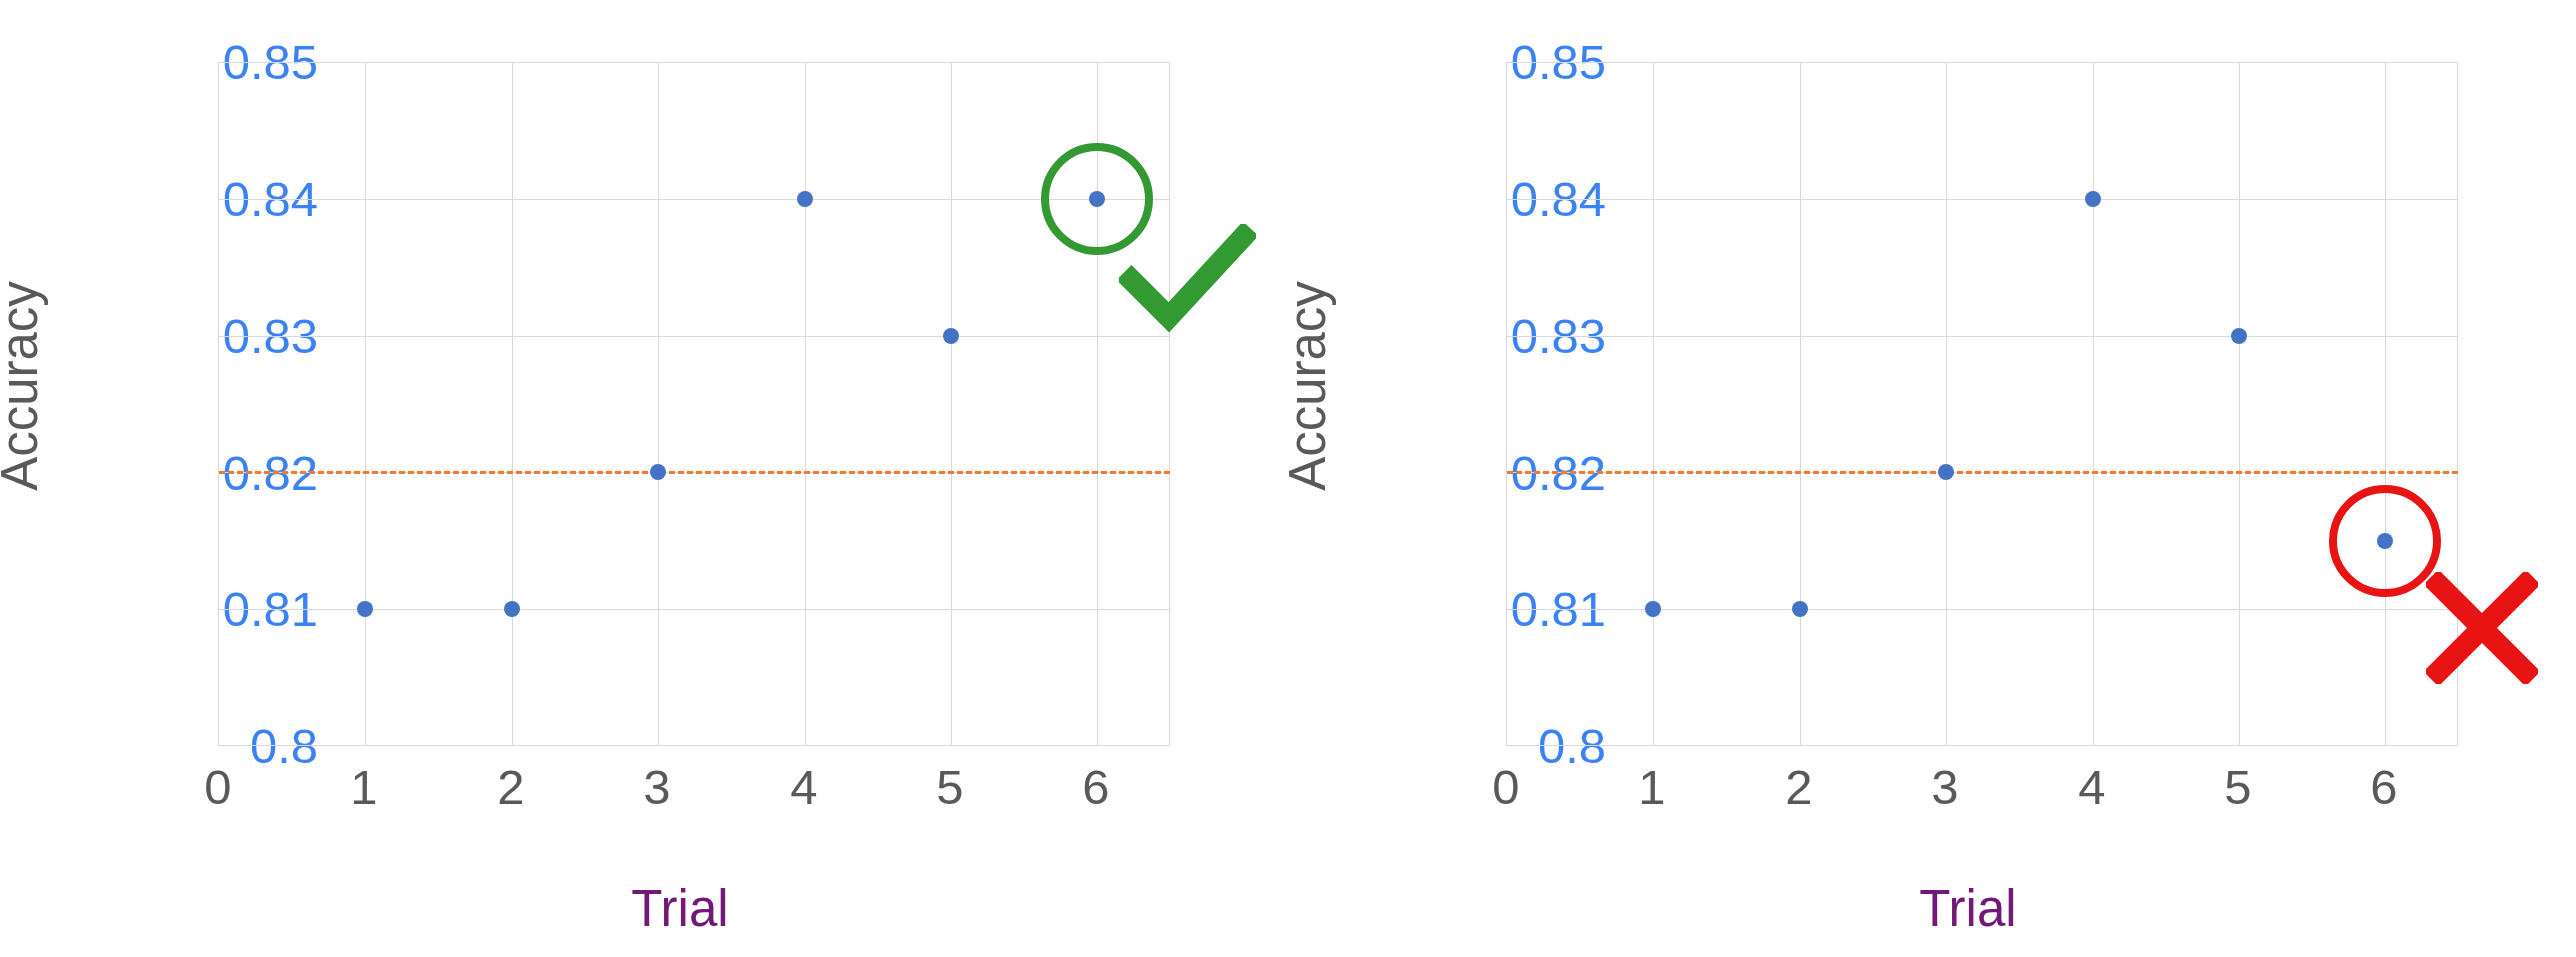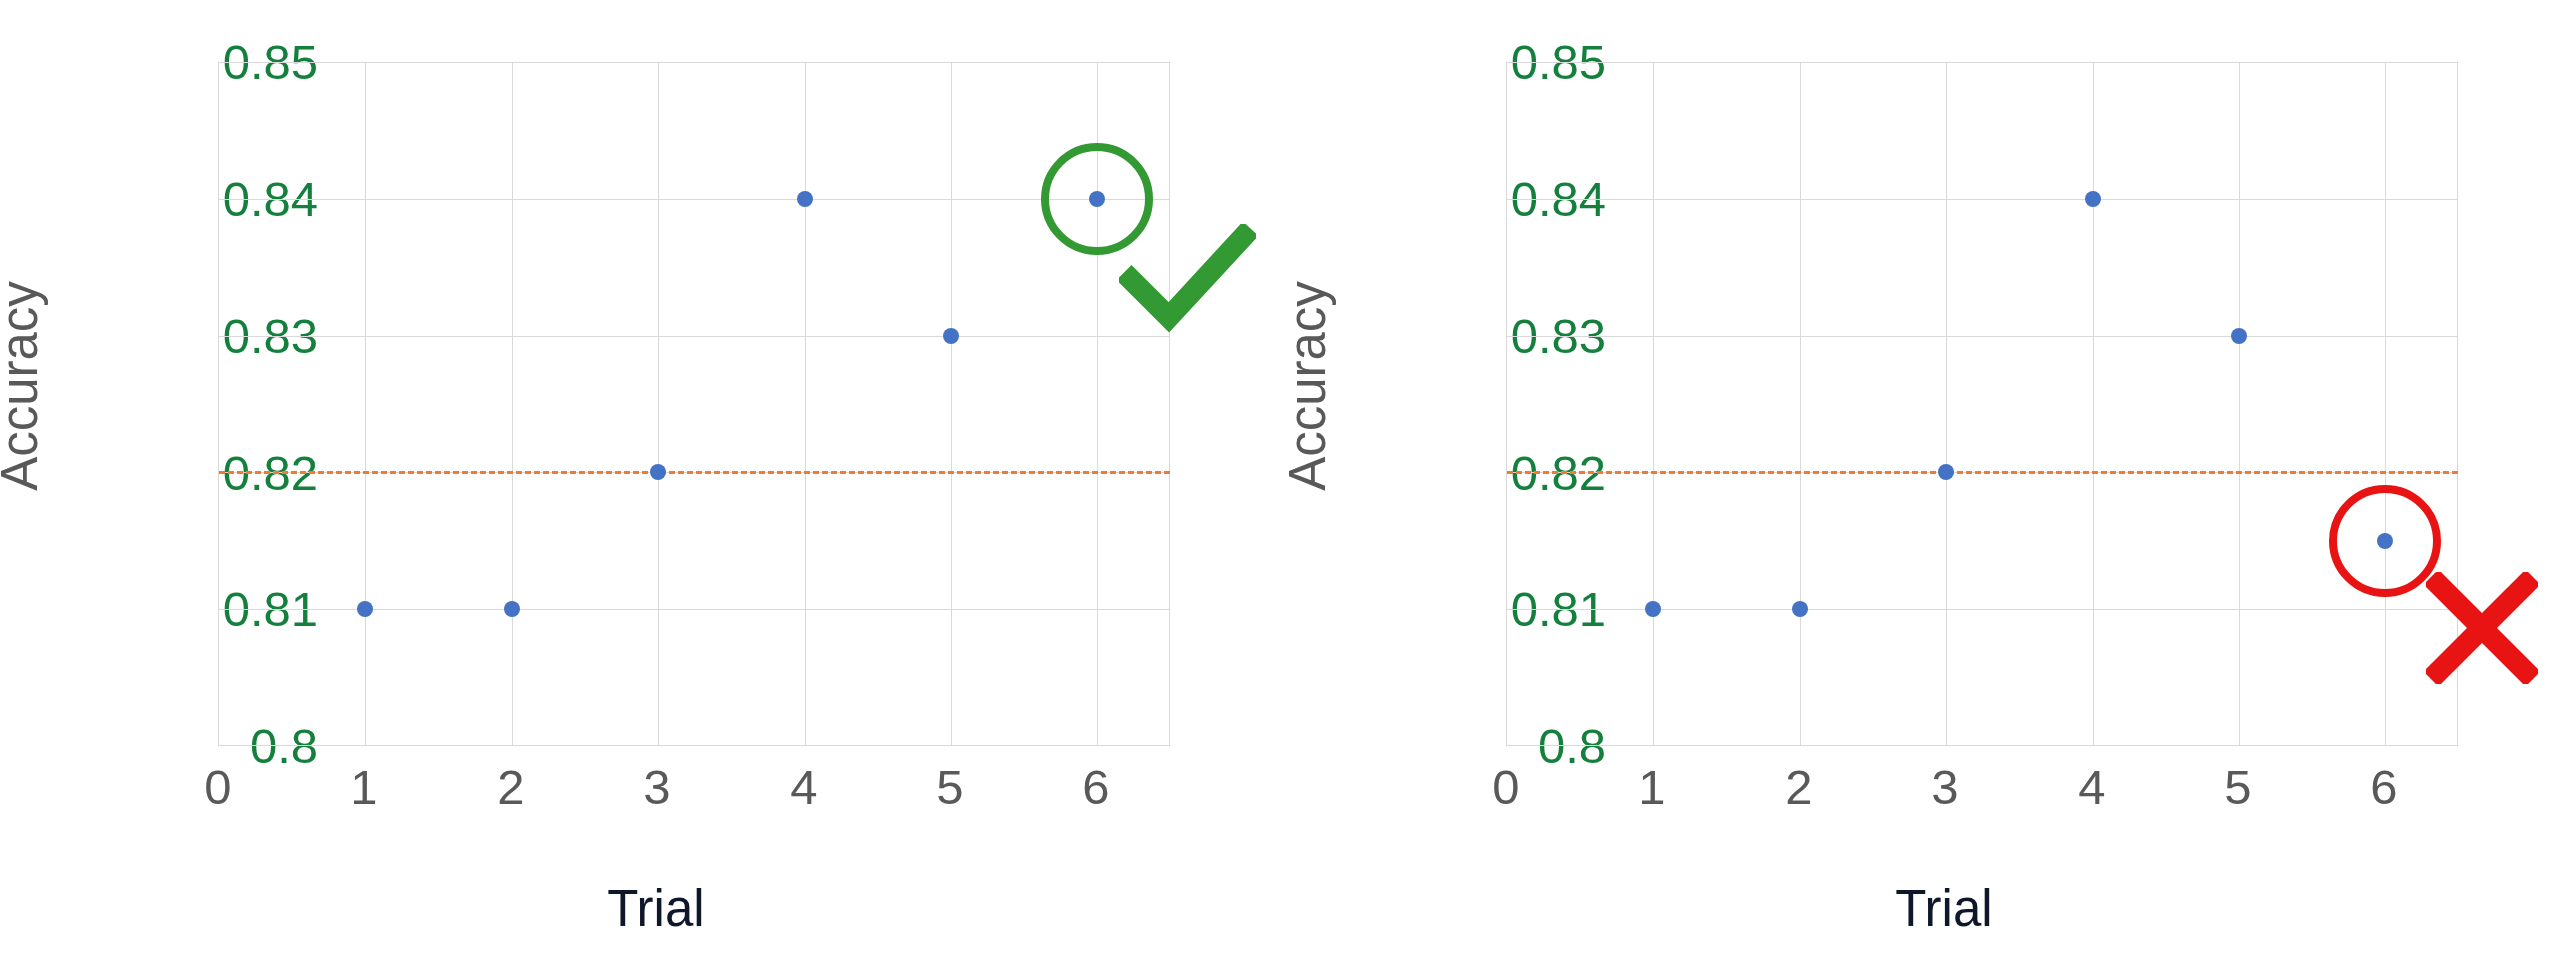--- a/index.html
+++ b/index.html
@@ -28,24 +28,24 @@
     left: 18.7px;
     top: 386px;
     transform: translate(-50%, -50%) rotate(-90deg);
     font-size: 51px;
     color: #595959;
     white-space: nowrap;
   }
   .x-axis-title {
     position: absolute;
     bottom: 18.7px;
-    left: 656px;
+    left: 680px;
     transform: translateX(-50%);
     font-size: 51px;
-    color: #0f172a;
+    color: #701a75;
   }
 
   .plot {
     position: absolute;
     left: 218px;
     top: 62px;
     width: 952px;
     height: 684px;
     border-left: 1.2px solid #d9d9d9;
     border-bottom: 1.2px solid #d9d9d9;
@@ -56,21 +56,21 @@
     background: #d9d9d9;
   }
   .hgrid { left: 0; width: 100%; height: 1.2px; }
   .vgrid { top: 0; height: 100%; width: 1.2px; }
 
   .y-tick {
     position: absolute;
     right: 970px;
     transform: translateY(-50%);
     font-size: 49px;
-    color: #15803d;
+    color: #3b82f6;
     text-align: right;
   }
   .x-tick {
     position: absolute;
     top: 759px;
     transform: translateX(-50%);
     font-size: 49px;
     color: #595959;
     text-align: center;
   }

